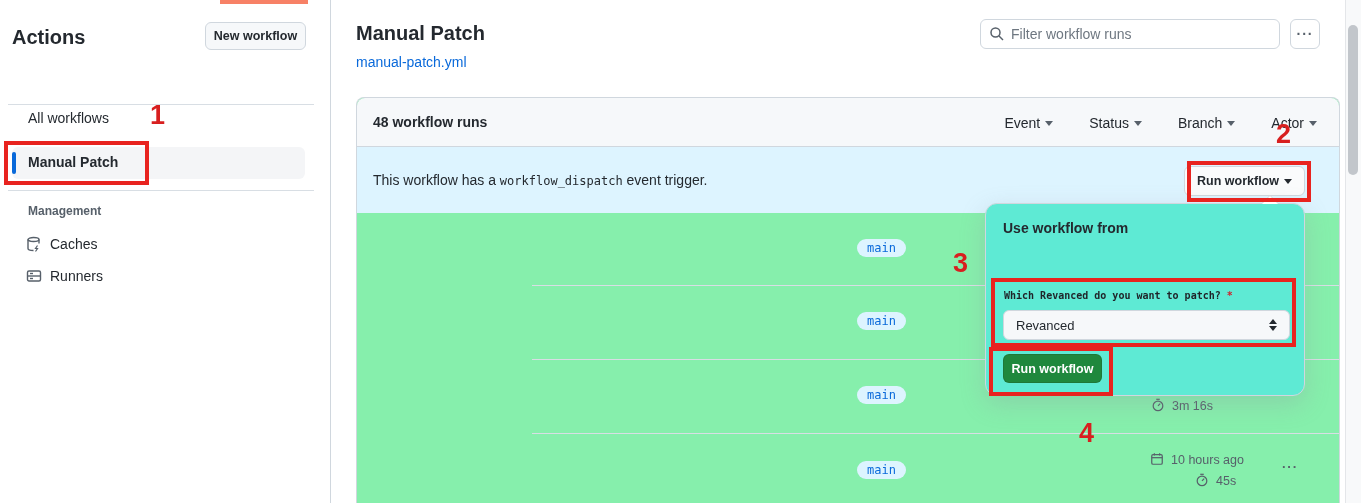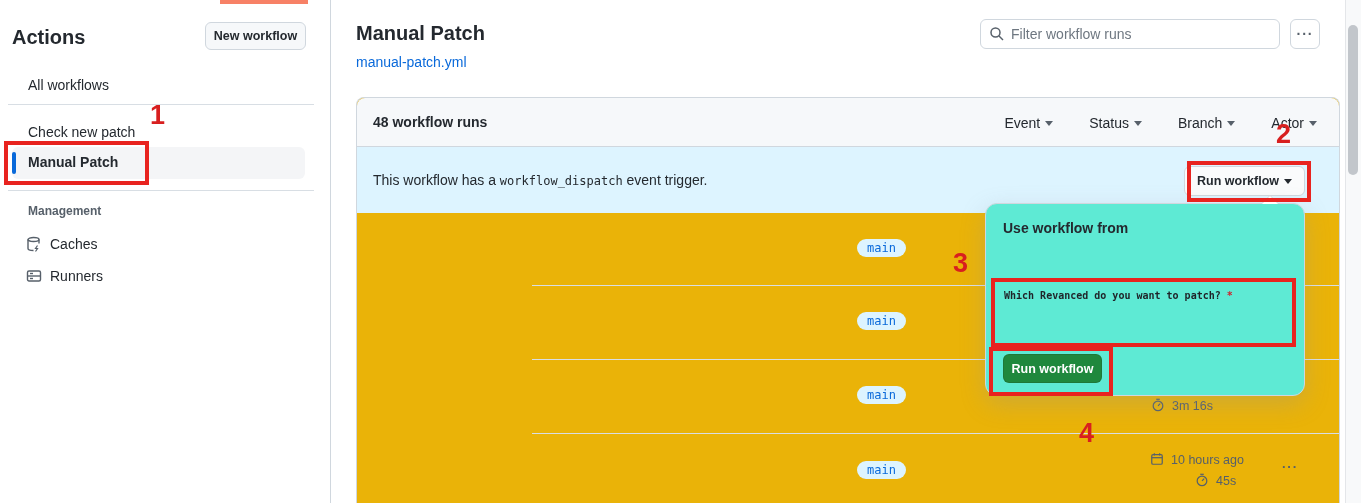--- a/index.html
+++ b/index.html
@@ -14,21 +14,21 @@
            border-right:4px solid transparent; border-top:5px solid #57606a; margin-left:5px; vertical-align:middle; }
   .caret.dark { border-top-color:#24292f; }
 
   
   .coral-bar { left:220px; top:0; width:88px; height:4px; background:#f78166; }
   .sidebar-title { left:12px; top:26px; font-size:20px; font-weight:700; }
   .btn-secondary { background:#f6f8fa; border:1px solid #d0d7de; border-radius:6px;
                    font-size:12.5px; font-weight:600; color:#24292f; display:flex; align-items:center;
                    justify-content:center; cursor:pointer; }
   .new-workflow { left:205px; top:22px; width:101px; height:28px; }
-  .side-item { left:28px; font-size:14px; color:#24292f; cursor:pointer; }
+  .side-item { left:28px; font-size:14px; color:#24292f; cursor:pointer;margin-top:33px; }
   .divider-h { left:8px; width:306px; height:1px; background:#d8dee4; }
   .selected-row { left:12px; top:147px; width:293px; height:32px; background:#f4f5f7; border-radius:6px; }
   .selected-bar { left:12px; top:152px; width:4px; height:22px; background:#0969da; border-radius:3px; }
   .selected-label { left:28px; top:154px; font-size:14px; font-weight:700; }
   .mgmt-label { left:28px; top:204px; font-size:12px; font-weight:600; color:#57606a; }
   .mgmt-item { display:flex; align-items:center; gap:8px; font-size:14px; color:#24292f; cursor:pointer; }
   .sidebar-divider-v { left:330px; top:0; width:1px; height:503px; background:#d0d7de; }
   .icon16 { width:16px; height:16px; display:inline-block; }
 
   
@@ -38,21 +38,21 @@
                 display:flex; align-items:center; padding:0 8px; gap:6px; background:#fff; }
   .filter-box input { border:none; outline:none; flex:1; font-size:14px; color:#24292f; background:transparent;
                       font-family:"Liberation Sans",sans-serif; }
   .filter-box input::placeholder { color:#6e7781; }
   .kebab-btn { left:1290px; top:19px; width:30px; height:30px; border:1px solid #d0d7de; border-radius:6px;
                background:#fff; color:#57606a; font-size:14px; letter-spacing:1px; display:flex;
                align-items:center; justify-content:center; cursor:pointer; font-weight:700; }
 
   
   .runs-table { left:356px; top:97px; width:984px; height:406px; border:1px solid #d0d7de;
-                border-bottom:none; border-radius:8px 8px 0 0; background:#eab308; overflow:visible;text-decoration:underline; }
+                border-bottom:none; border-radius:8px 8px 0 0; background:#86efac; overflow:visible;text-decoration:underline; }
   .runs-header { position:absolute; left:0; top:0; width:100%; height:49px; background:#f6f8fa;
                  border-bottom:1px solid #d0d7de; border-radius:8px 8px 0 0; display:flex; align-items:center; }
   .runs-count { margin-left:16px; font-size:14px; font-weight:700; }
   .runs-filters { position:absolute; right:22px; top:0; height:49px; display:flex; align-items:center; gap:36px; }
   .runs-filter { font-size:14px; color:#24292f; cursor:pointer;text-align:center; }
   .banner { position:absolute; left:0; top:49px; width:100%; height:66px; background:#ddf4ff;
             display:flex; align-items:center; }
   .banner-text { margin-left:16px; font-size:14px; }
   .banner-code { font-family:"DejaVu Sans Mono","Liberation Mono",monospace; font-size:12px; }
   .run-workflow-banner-btn { position:absolute; right:34px; top:19px; height:30px; padding:0 12px;
@@ -237,20 +237,27 @@
       </div>
     </div>
   </div>
 
   <div class="abs popup-pointer"></div>
   <div class="abs popup">
     <div class="popup-heading">Use workflow from</div>
     <div class="input-label">
       <span>Which Revanced do you want to patch?</span> <span class="req">*</span>
     </div>
+    <div class="select-box">
+      <span>Revanced</span>
+      <span class="updown">
+        <span class="tri-up"></span>
+          <span class="tri-down"></span>
+      </span>
+    </div>
     <button class="btn-green">Run workflow</button>
   </div>
 
   <div class="anno-box" style="left:4px; top:141px; width:145px; height:44px"></div>
   <div class="anno-num" style="left:150px; top:100px">1</div>
 
   <div class="anno-box" style="left:1187px; top:161px; width:124px; height:41px"></div>
   <div class="anno-num" style="left:1276px; top:119px">2</div>
 
   <div class="anno-box" style="left:991px; top:278px; width:305px; height:69px"></div>

